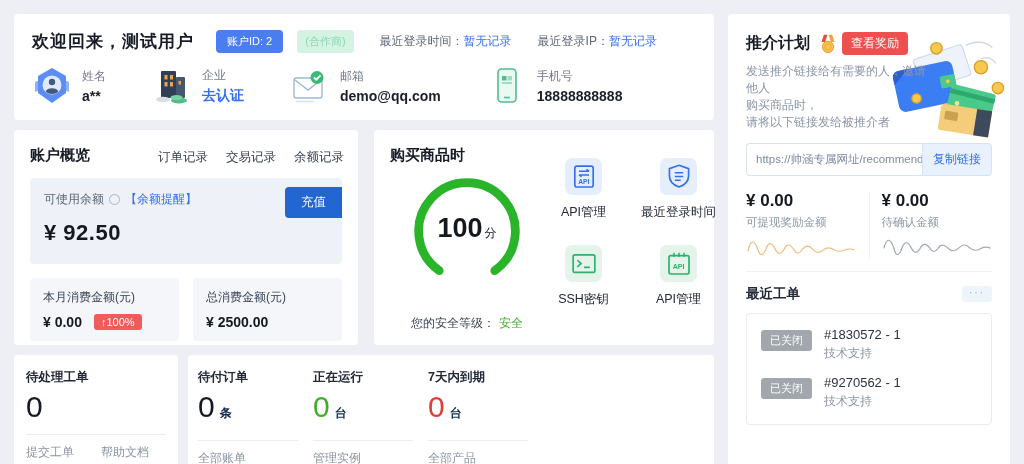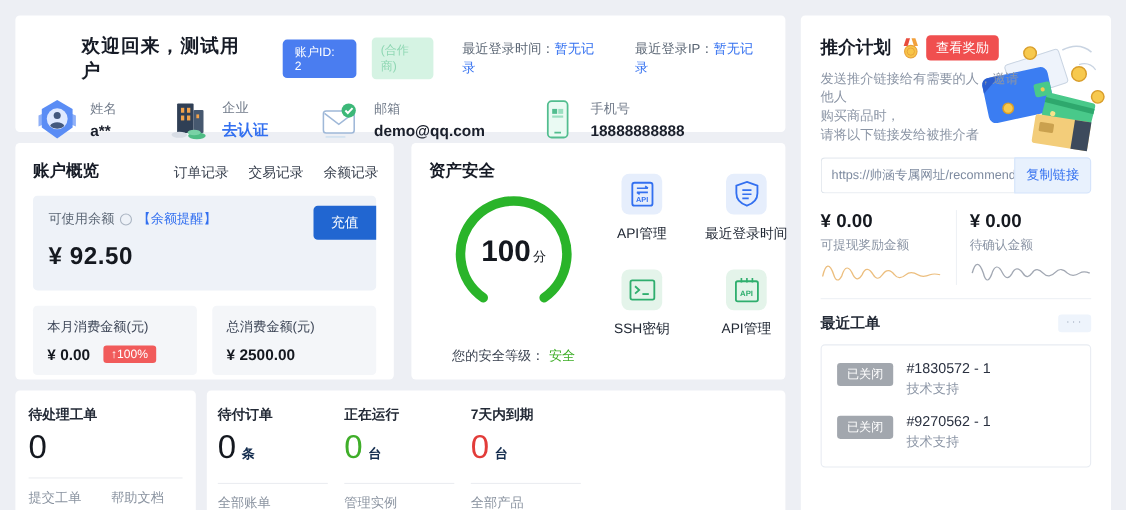--- a/index.html
+++ b/index.html
@@ -7,21 +7,21 @@
   body {
     position:relative; overflow:hidden;
     background:#edeff4; color:#1f2633;
     font-family:"Liberation Sans", sans-serif;
   }
   .card { position:absolute; background:#fff; border-radius:4px; }
 
   
   #header-card { left:14px; top:14px; width:700px; height:106px; padding:16px 18px 0; }
   .welcome-row { display:flex; align-items:center; }
-  .welcome-title { font-size:17px; font-weight:bold; color:#161b26; letter-spacing:1px;margin-left:42px; }
+  .welcome-title { font-size:17px; font-weight:bold; color:#161b26; letter-spacing:1px; }
   .badge-blue { margin-left:22px; background:#4a7df0; color:#fff; font-size:11px; padding:4px 11px; border-radius:4px; }
   .badge-green { margin-left:14px; background:#d5f3e3; color:#8ed7b3; font-size:11px; padding:4px 8px; border-radius:4px; }
   .login-info { margin-left:26px; font-size:12px; color:#5c6775; }
   .login-info .lbl { color:#5c6775; }
   .link-blue { color:#3370f0; cursor:pointer; }
   .profile-row { display:flex; align-items:center; margin-top:13px; }
   .profile-item { display:flex; align-items:center; }
   .profile-item + .profile-item { margin-left:46px; }
   .p-icon { width:40px; height:40px; margin-right:10px; flex:none; }
   .p-label { font-size:12px; color:#707a89; margin-bottom:3px; }
@@ -216,21 +216,21 @@
     <div class="stat-box">
       <div class="stat-lbl">总消费金额(元)</div>
       <div class="stat-valrow">
         <span class="stat-val">¥ 2500.00</span>
       </div>
     </div>
   </div>
 </div>
 
 <div class="card" id="security-card">
-  <div class="card-title">资产安全</div>
+  <div class="card-title">购买商品时</div>
   <div class="sec-left">
     <div class="gauge-wrap">
       <svg viewBox="0 0 120 120" width="116" height="116">
         <path d="M31.3 101 A 50 50 0 1 1 88.7 101" fill="none" stroke="#2ab42a" stroke-width="9" stroke-linecap="round"></path>
       </svg>
       <div class="gauge-score">
         <span class="score-num">100</span><span class="score-unit">分</span>
       </div>
     </div>
     <div class="level-line">

